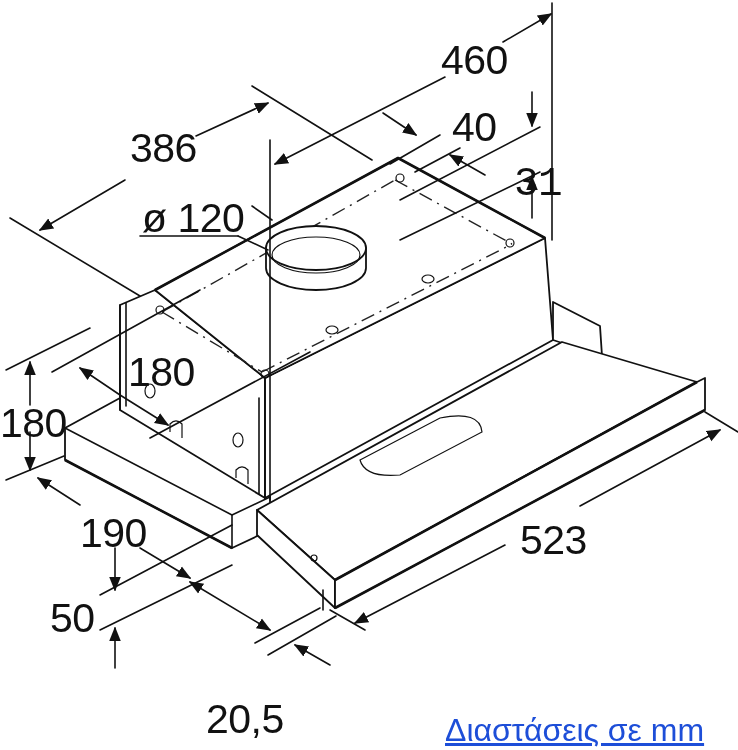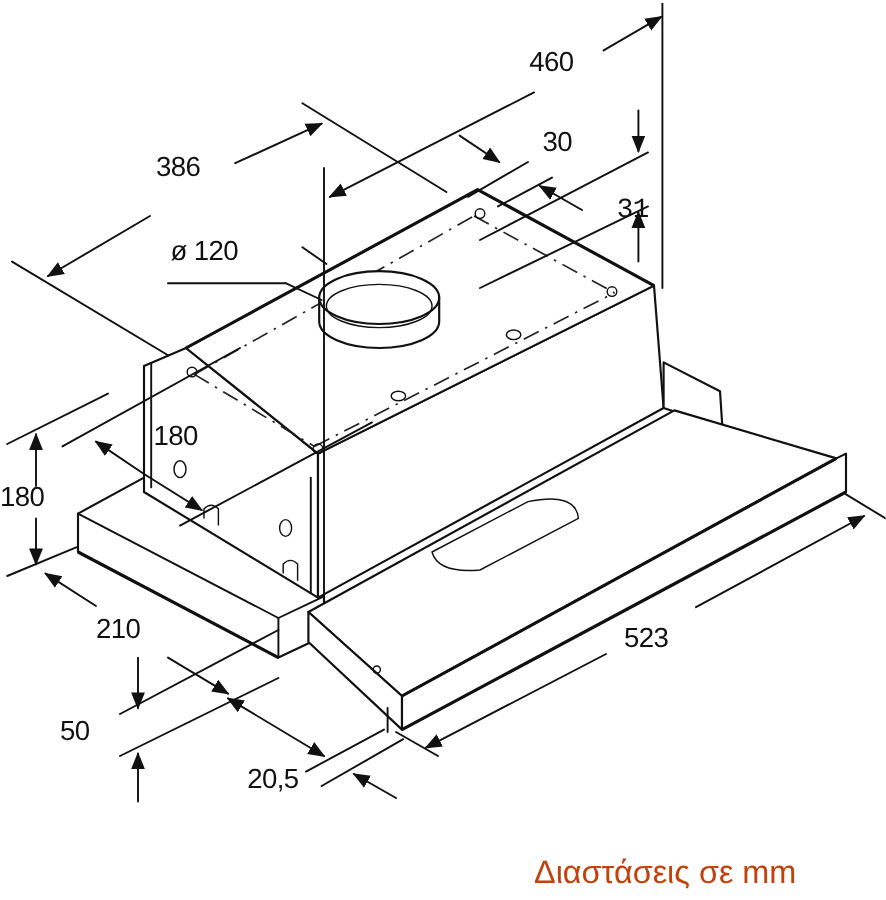--- a/index.html
+++ b/index.html
@@ -5,22 +5,22 @@
   html, body { margin: 0; padding: 0; background: #ffffff; }
   body { width: 738px; height: 750px; overflow: hidden; position: relative; font-family: "Liberation Sans", sans-serif; }
   #stage { position: absolute; left: 0; top: 0; width: 738px; height: 750px; }
   svg { position: absolute; left: 0; top: 0; }
   .ln { stroke: #111; stroke-width: 1.6; fill: none; stroke-linecap: round; stroke-linejoin: round; }
   .thick { stroke: #111; stroke-width: 2.6; fill: none; stroke-linejoin: round; }
   .thin { stroke: #111; stroke-width: 1.2; fill: none; }
   .dash { stroke: #222; stroke-width: 1.4; fill: none; stroke-dasharray: 14 6 2 6; }
   .face { fill: #ffffff; stroke: #111; stroke-width: 1.8; stroke-linejoin: round; }
   .arrow { fill: #111; }
-  .lbl { position: absolute; font-size: 23px; color: #111; line-height: 1; white-space: nowrap; letter-spacing: -0.5px; }
-  .caption { position: absolute; font-size: 27px; color: #c2410c; white-space: nowrap; }
+  .lbl { position: absolute; font-size: 41px; color: #111; line-height: 1; white-space: nowrap; letter-spacing: -0.5px; }
+  .caption { position: absolute; font-size: 32px; color: #1d4ed8; white-space: nowrap; text-decoration: underline; }
 </style>
 </head>
 <body>
 
 <div id="stage">
 <svg width="738" height="750" viewBox="0 0 738 750">
   <defs>
     <marker id="ah" viewBox="0 0 10 10" refX="9" refY="5" markerWidth="9" markerHeight="9" orient="auto-start-reverse">
       <path d="M0,1 L10,5 L0,9 Z" class="arrow"></path>
     </marker>
@@ -138,24 +138,24 @@
 
     <line class="ln" x1="705" y1="412" x2="738" y2="432"></line>
     <line class="ln" x1="330" y1="610" x2="365" y2="630"></line>
     <line class="ln" x1="580" y1="506" x2="720" y2="430" marker-end="url(#ah)"></line>
     <line class="ln" x1="505" y1="545" x2="355" y2="623" marker-end="url(#ah)"></line>
   </g>
 </svg>
 
 <div class="lbl" style="left:441px;top:40px;">460</div>
 <div class="lbl" style="left:130px;top:128px;">386</div>
-<div class="lbl" style="left:452px;top:107px;">30</div>
+<div class="lbl" style="left:452px;top:107px;">40</div>
 <div class="lbl" style="left:514px;top:164px;font-family:Liberation Mono, monospace;">31</div>
 <div class="lbl" style="left:142px;top:198px;">ø 120</div>
 <div class="lbl" style="left:128px;top:352px;">180</div>
 <div class="lbl" style="left:0px;top:403px;">180</div>
-<div class="lbl" style="left:80px;top:513px;">210</div>
+<div class="lbl" style="left:80px;top:513px;">190</div>
 <div class="lbl" style="left:520px;top:520px;">523</div>
 <div class="lbl" style="left:50px;top:598px;">50</div>
-<div class="lbl" style="left:206px;top:638px;">20,5</div>
+<div class="lbl" style="left:206px;top:699px;">20,5</div>
 
 <div class="caption" style="left:445px;top:712px;">Διαστάσεις σε mm</div>
 </div>
 
 </body></html>

